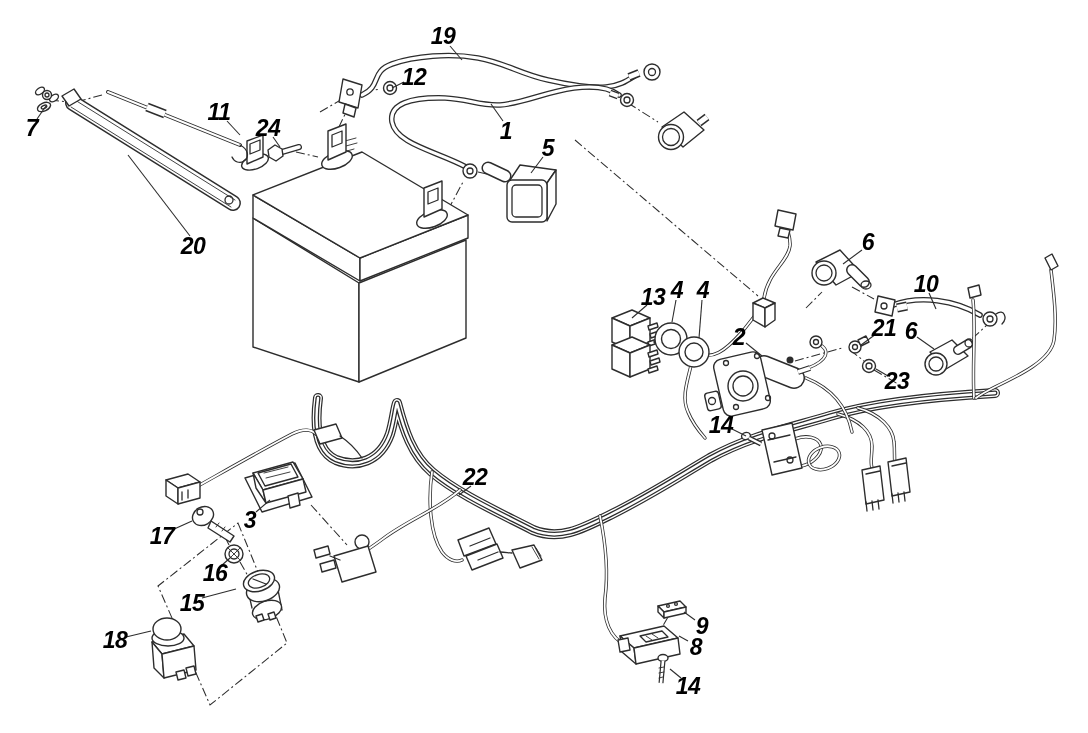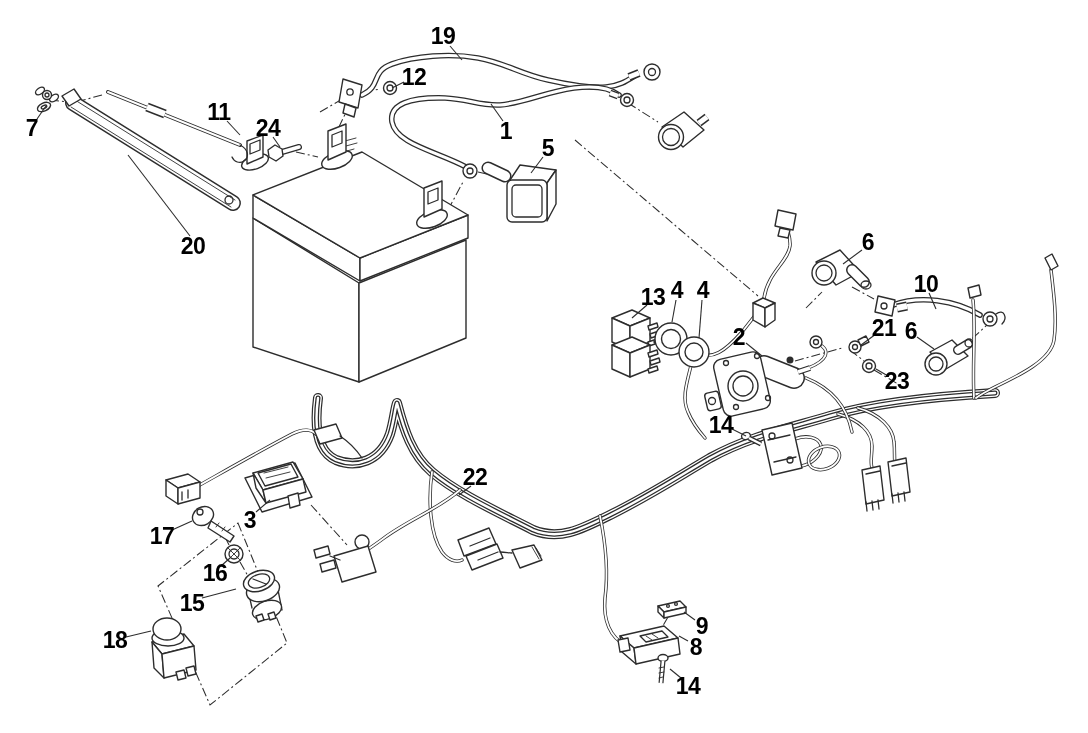--- a/index.html
+++ b/index.html
@@ -26,21 +26,21 @@
   .dash{fill:none;stroke:var(--ink);stroke-width:1.05;stroke-dasharray:9 3 2 3;}
   .dashp{fill:none;stroke:var(--ink);stroke-width:1.05;stroke-dasharray:9 3 2 3;}
   
   .callout{font-family:"Liberation Sans", sans-serif;font-weight:700;font-size:23px;
            fill:var(--label);letter-spacing:-0.5px;}
   .leader{stroke:var(--ink);stroke-width:1.1;fill:none;}
 </style>
 </head>
 <body>
 
-<div class="stage" style="background: rgb(255, 255, 255);">
+<div class="stage" style="background: rgb(255, 255, 255); font-style: italic;">
 <svg width="1088" height="733" viewBox="0 0 1088 733">
 
   <g>
     <path class="dash" d="M320,112 L344,98"></path>
     <path class="dash" d="M364,92 L380,89"></path>
     <path class="dash" d="M350,104 L336,133"></path>
     <path class="dash" d="M448,210 L464,180"></path>
     <path class="dash" d="M478,172 L496,176"></path>
     <path class="dash" d="M628,103 L658,122"></path>
     <path class="dash" d="M575,140 L758,296"></path>

